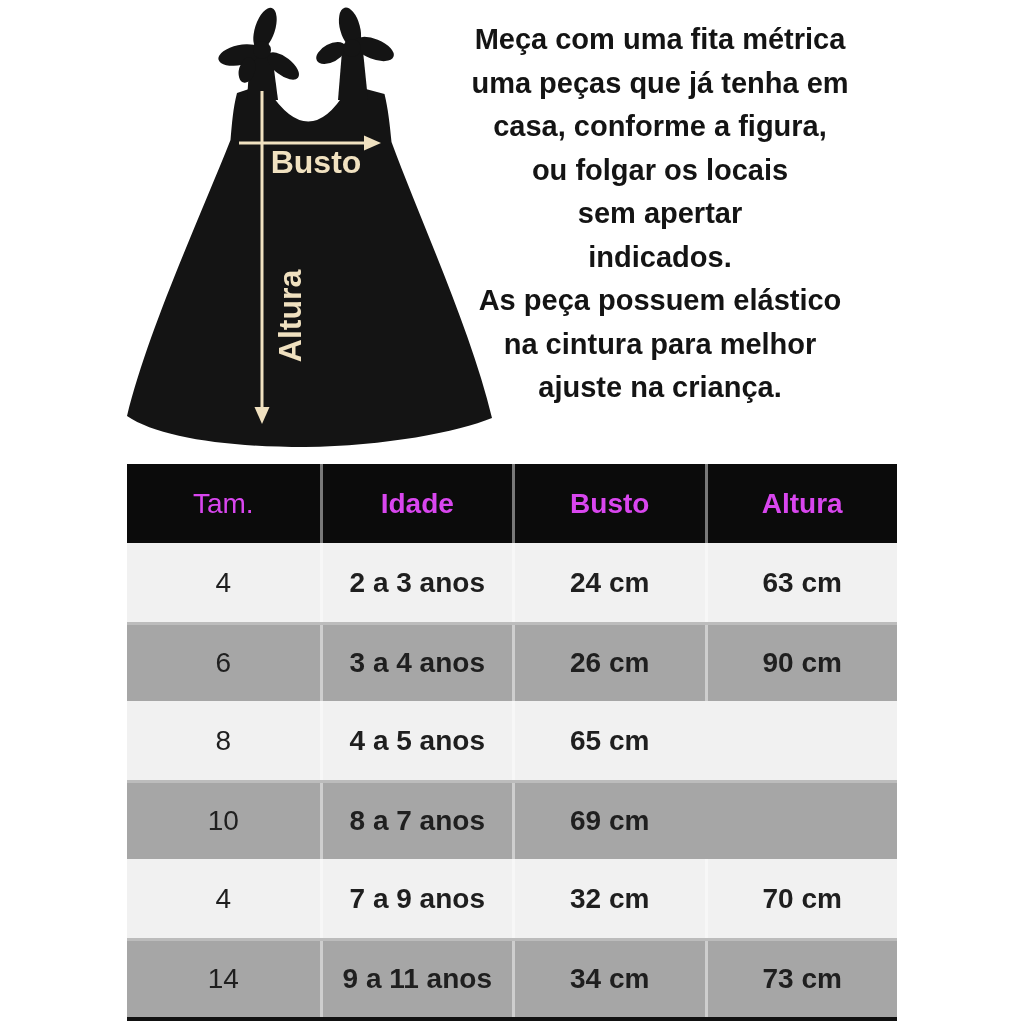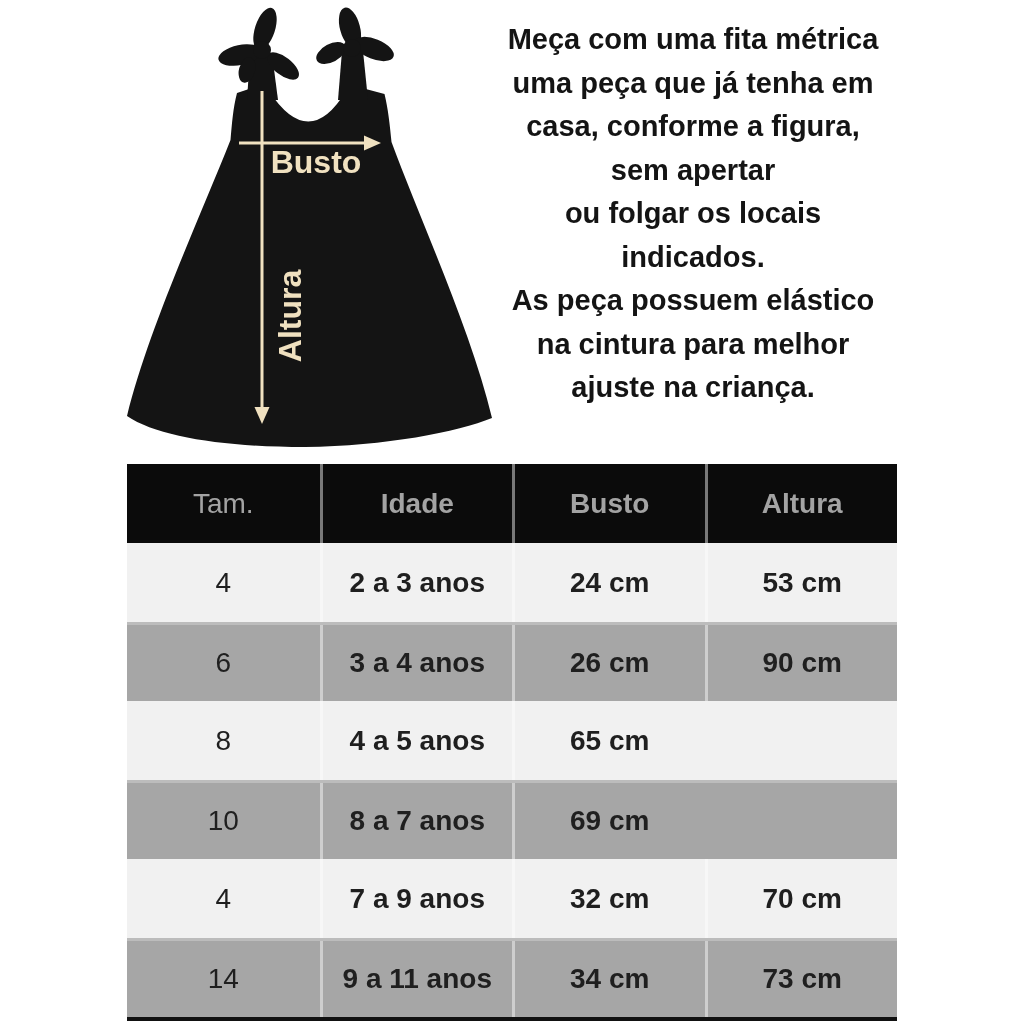--- a/index.html
+++ b/index.html
@@ -15,21 +15,21 @@
     position: absolute;
     left: 0;
     top: 0;
   }
   .dress-svg text {
     font-family: "Liberation Sans", sans-serif;
     font-weight: bold;
   }
   .instructions {
     position: absolute;
-    left: 461px;
+    left: 428px;
     top: 18px;
     width: 464px;
     text-align: center;
     font-size: 29px;
     font-weight: bold;
     line-height: 43.5px;
     color: #141414;
   }
   .size-table {
     position: absolute;
@@ -38,21 +38,21 @@
     width: 770px;
   }
   .trow {
     display: grid;
     grid-template-columns: 1fr 1fr 1fr 1fr;
     height: 79px;
     box-sizing: border-box;
   }
   .trow.thead-row {
     background: #0b0b0b;
-    color: #a3a3a3;
+    color: #d946ef;
   }
   .trow.light { background: #f1f1f1; color: #1f1f1f; }
   .trow.dark  { background: #a6a6a6; color: #1f1f1f; border-top: 3px solid #bcbcbc; }
   .tcell {
     display: flex;
     align-items: center;
     justify-content: center;
     font-size: 28px;
     box-sizing: border-box;
   }
@@ -110,43 +110,43 @@
       <line x1="239" y1="143" x2="368" y2="143" stroke-width="3" stroke="#f0e1c0"></line>
       <polygon points="381,143 364,135.5 364,150.5" fill="#f0e1c0"></polygon>
     </g>
 
     <text x="316" y="173" font-size="32" text-anchor="middle" fill="#f0e1c0">Busto</text>
     <text x="0" y="11" transform="translate(290 316) rotate(-90)" font-size="32" text-anchor="middle" fill="#f0e1c0">Altura</text>
   </svg>
 
   <div class="instructions">
       <div>Meça com uma fita métrica</div>
-      <div>uma peça que já tenha em</div>
+      <div>uma peças que já tenha em</div>
       <div>casa, conforme a figura,</div>
+      <div>ou folgar os locais</div>
       <div>sem apertar</div>
-      <div>ou folgar os locais</div>
       <div>indicados.</div>
       <div>As peça possuem elástico</div>
       <div>na cintura para melhor</div>
       <div>ajuste na criança.</div>
     </div>
 
   <div class="size-table">
     <div class="trow thead-row">
         <div class="tcell">Tam.</div>
         <div class="tcell">Idade</div>
         <div class="tcell">Busto</div>
         <div class="tcell">Altura</div>
       </div>
     <div>
         <div class="trow light">
           <div class="tcell">4</div>
           <div class="tcell">2 a 3 anos</div>
           <div class="tcell">24 cm</div>
-          <div class="tcell">53 cm</div>
+          <div class="tcell">63 cm</div>
         </div>
         <div class="trow dark">
           <div class="tcell">6</div>
           <div class="tcell">3 a 4 anos</div>
           <div class="tcell">26 cm</div>
           <div class="tcell">90 cm</div>
         </div>
         <div class="trow light">
           <div class="tcell">8</div>
           <div class="tcell">4 a 5 anos</div>

